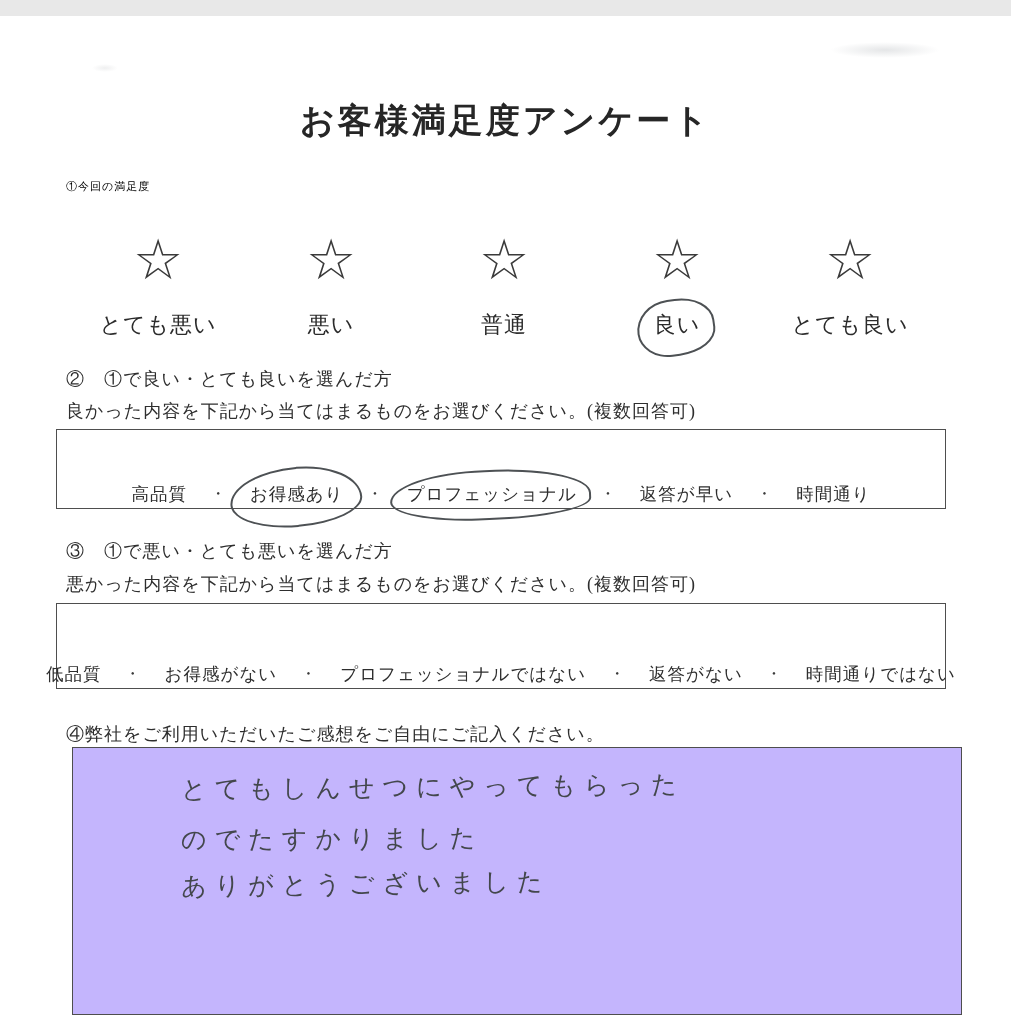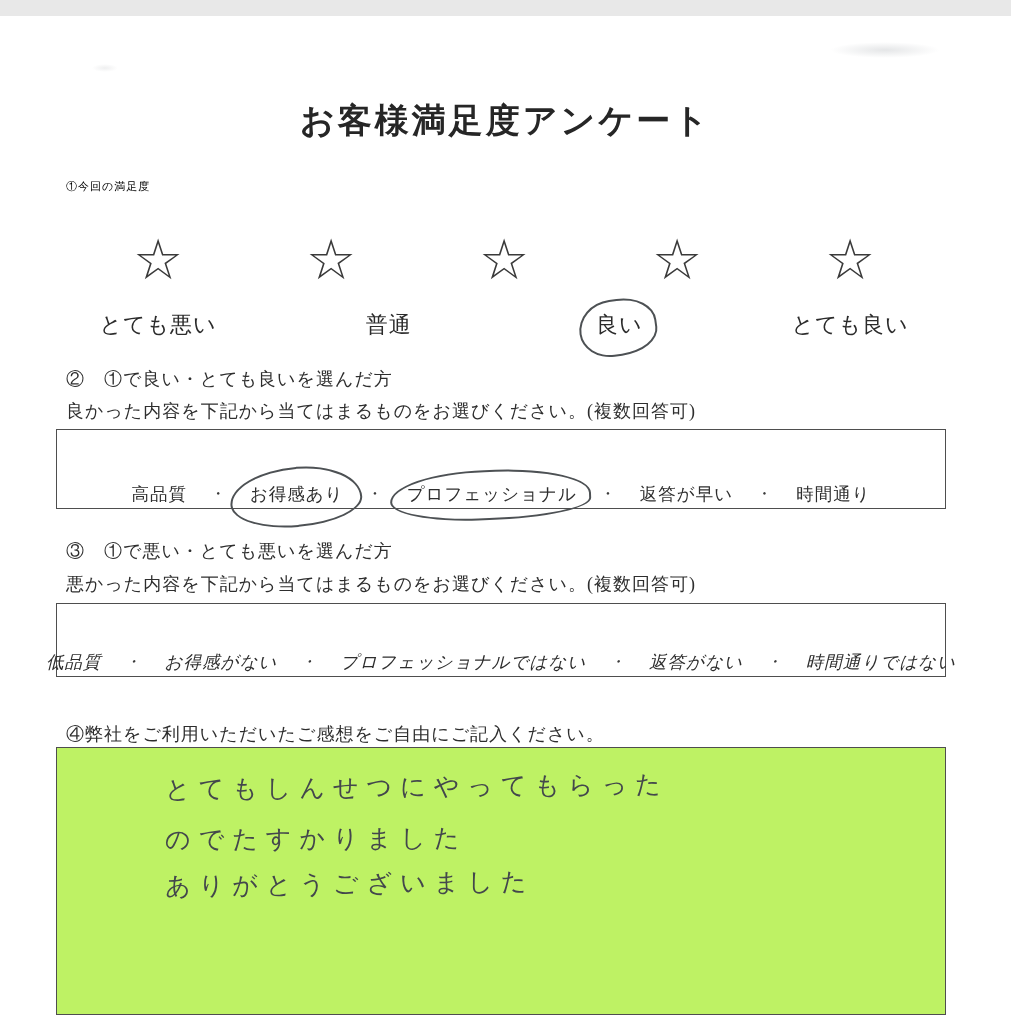--- a/index.html
+++ b/index.html
@@ -98,21 +98,21 @@
     position: absolute;
     left: 56px;
     width: 890px;
     border: 1.6px solid #4e4e4e;
     display: flex;
     align-items: flex-end;
     justify-content: center;
     background: #fff;
   }
   .q2-box { top: 413px; height: 80px; }
-  .q3-box { top: 587px; height: 74px; font-style: italic; }
+  .q3-box { top: 587px; height: 86px; }
   .options-row {
     display: flex;
     align-items: center;
     font-size: 17.5px;
     letter-spacing: 1px;
     color: #2e2e2e;
     white-space: nowrap;
   }
   .option { position: relative; display: inline-block; padding: 2px 4px; cursor: pointer; }
   .separator {
@@ -127,24 +127,24 @@
     border: 2px solid #4d5154;
     border-radius: 48% 52% 55% 45% / 58% 50% 46% 52%;
     pointer-events: none;
   }
   .circle-rating { left: -15px; right: -12px; top: -9px; bottom: -14px; transform: rotate(-8deg); }
   .circle-deal   { left: -16px; right: -14px; top: -13px; bottom: -19px; transform: rotate(-5deg); border-radius: 52% 48% 50% 50% / 55% 58% 42% 45%; }
   .circle-pro    { left: -13px; right: -10px; top: -10px; bottom: -12px; transform: rotate(-2deg); border-radius: 50% 50% 54% 46% / 62% 55% 40% 44%; }
 
   .free-box {
     position: absolute;
-    left: 56px; top: 731px;
+    left: 72px; top: 731px;
     width: 890px; height: 268px;
     border: 1.8px solid #4e4e4e;
-    background: #bef264;
+    background: #c4b5fd;
   }
   .hand-line {
     position: absolute;
     left: 108px;
     font-family: "DejaVu Sans", sans-serif;
     font-size: 25px;
     letter-spacing: 8px;
     color: #43474c;
     white-space: nowrap;
   }
@@ -179,20 +179,23 @@
     <div class="star-cell">
       <span class="star">☆</span>
     </div>
   </div>
 
   <div class="rating-labels-row">
     <div class="rating-label-cell">
       <span class="rating-label">とても悪い</span>
     </div>
     <div class="rating-label-cell">
+      <span class="rating-label">悪い</span>
+    </div>
+    <div class="rating-label-cell">
       <span class="rating-label">普通</span>
     </div>
     <div class="rating-label-cell">
       <span class="rating-label">良い<span class="circle-mark circle-rating"></span></span>
     </div>
     <div class="rating-label-cell">
       <span class="rating-label">とても良い</span>
     </div>
   </div>
 

